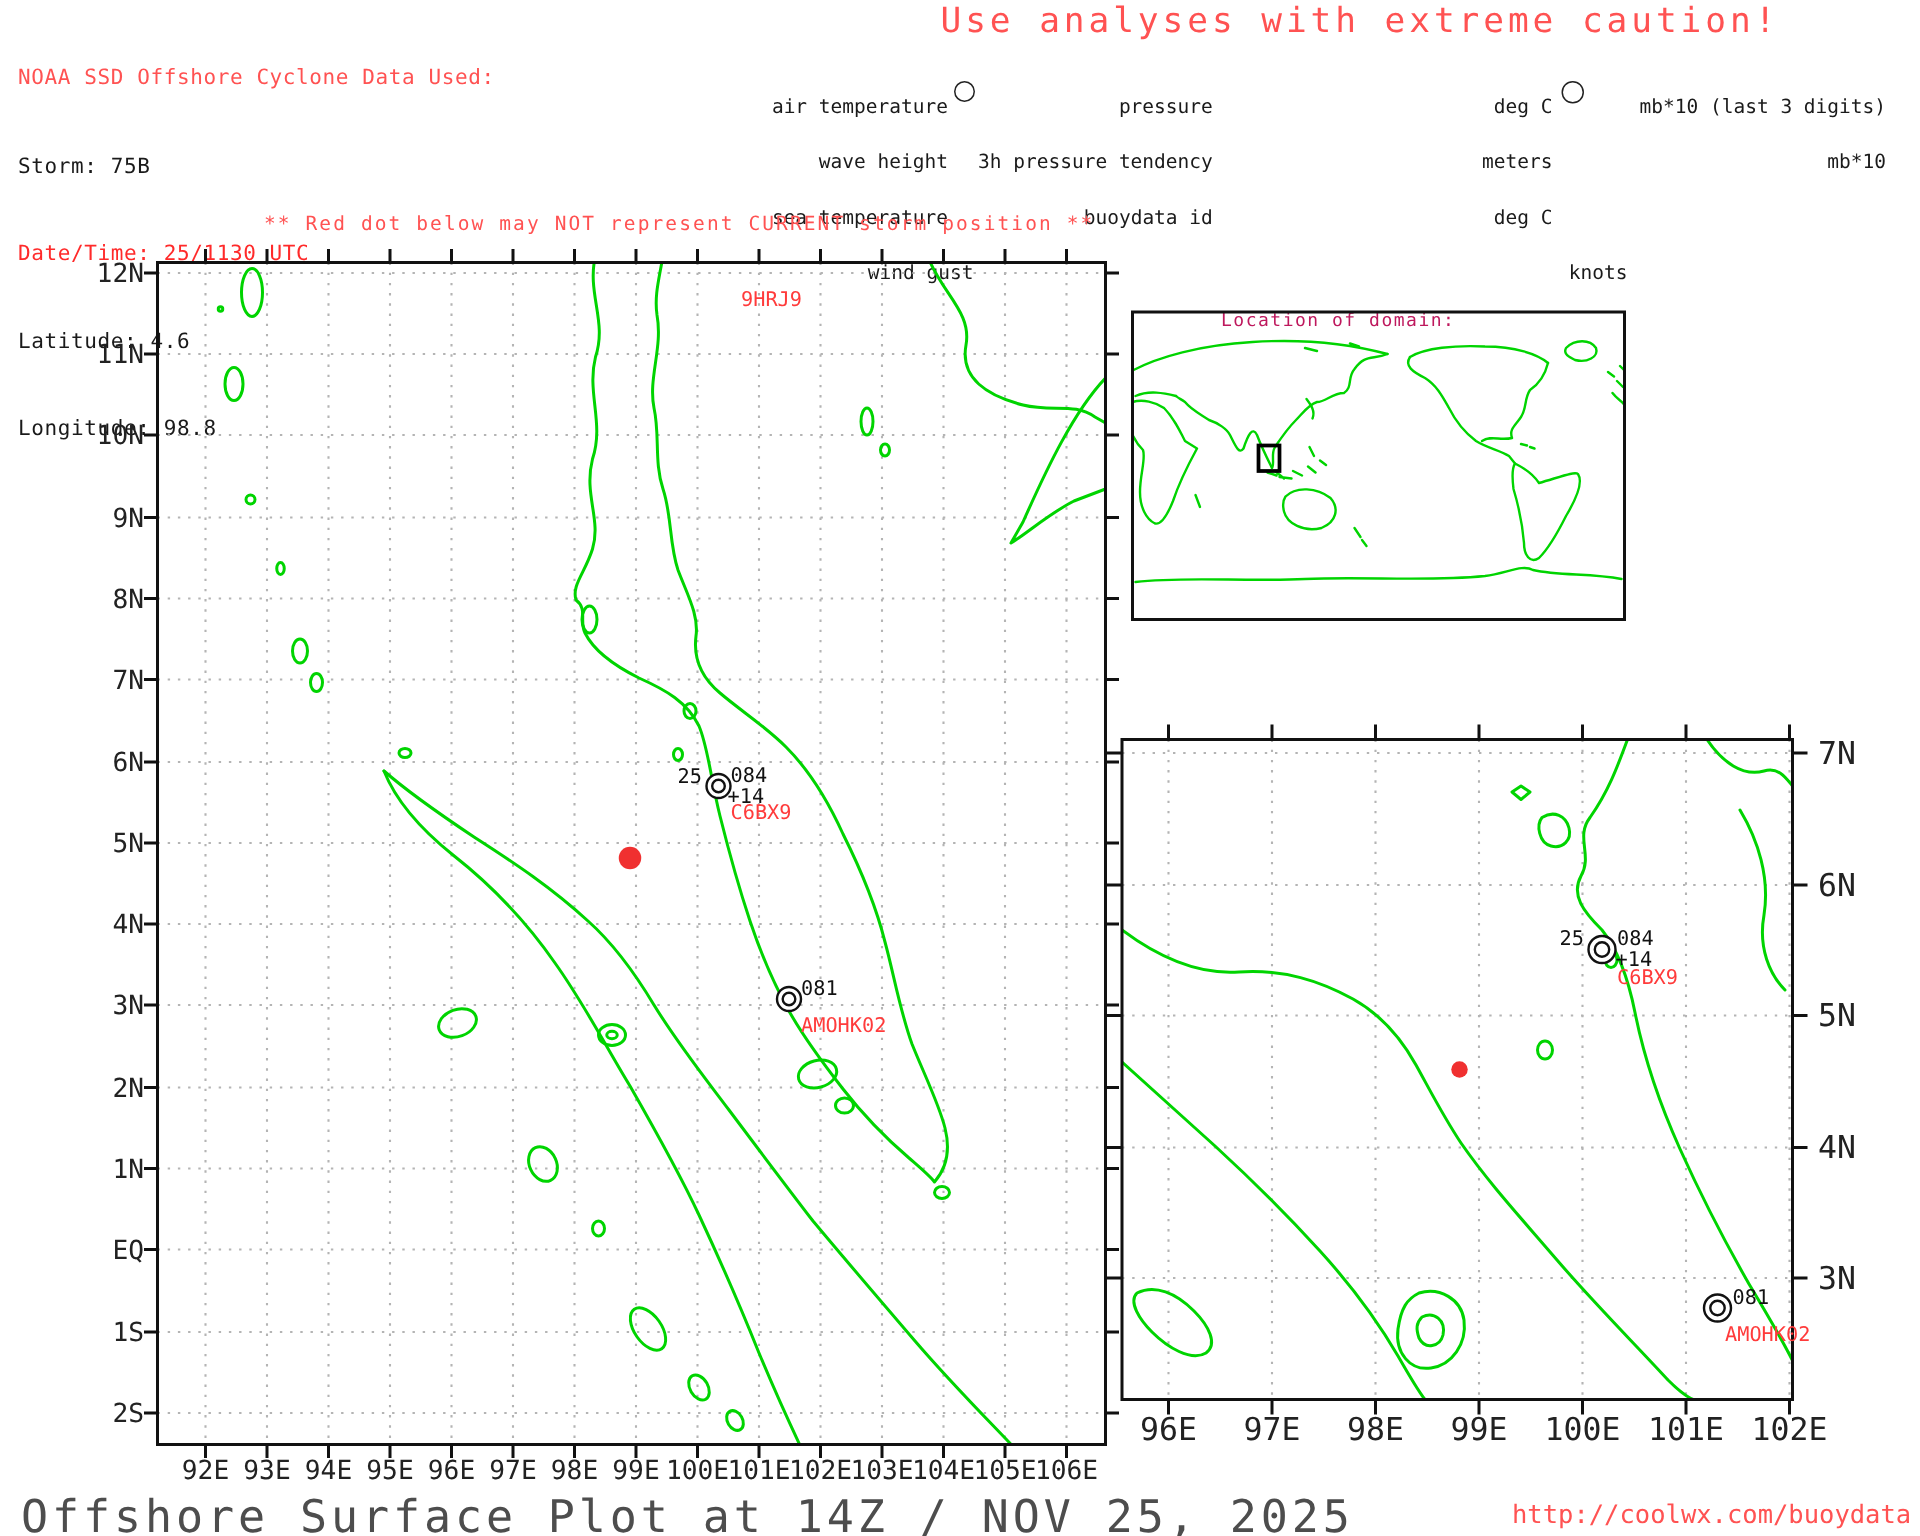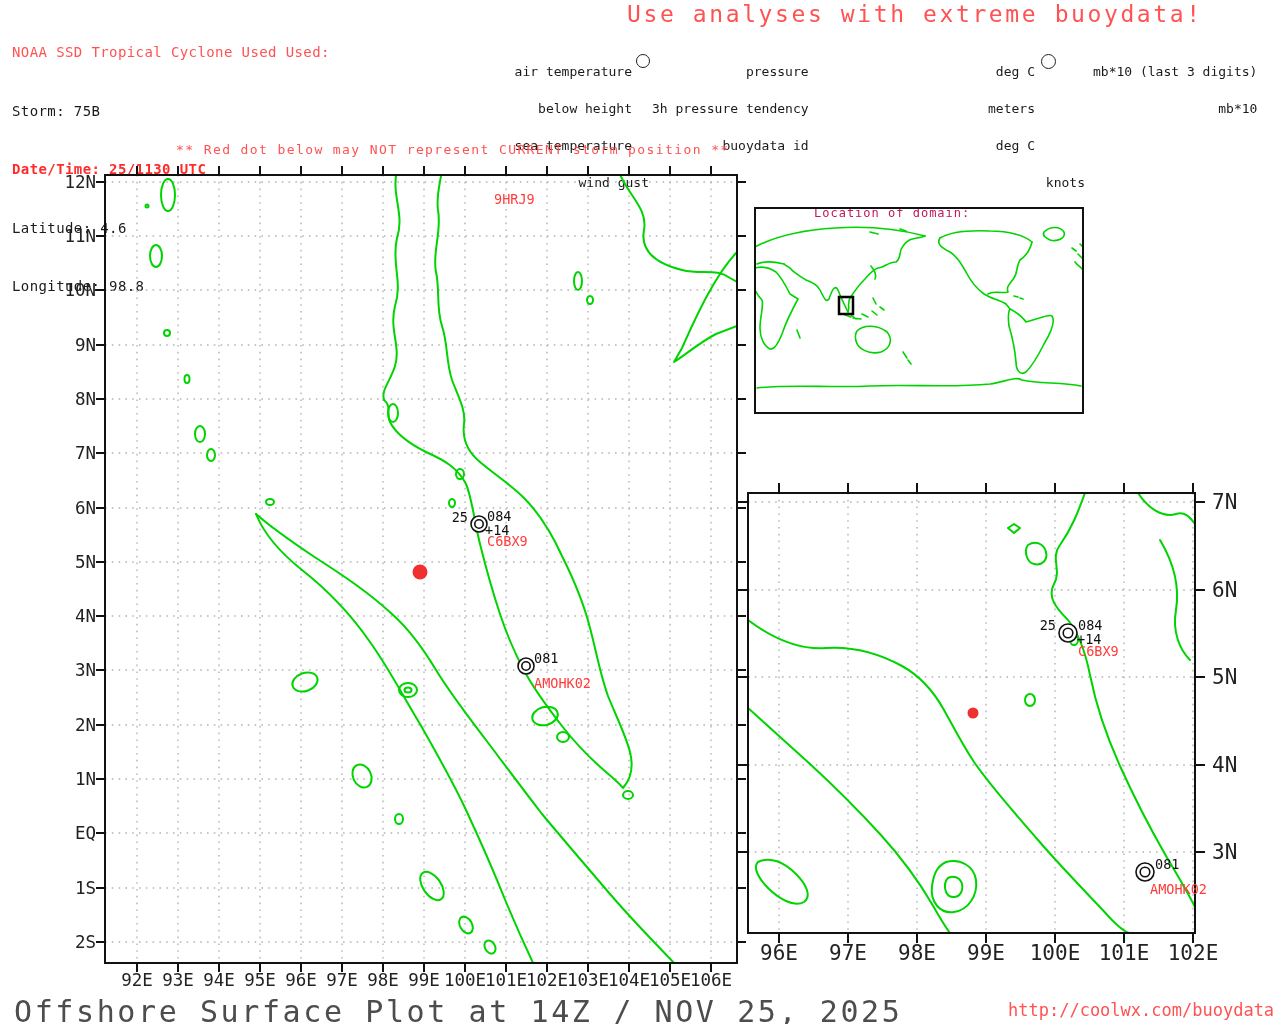--- a/index.html
+++ b/index.html
@@ -3,21 +3,21 @@
 <meta charset="utf-8">
 <style>
   html,body{margin:0;padding:0;}
   body{
     width:1280px;height:1024px;position:relative;background:#fff;overflow:hidden;
     font-family:"DejaVu Sans Mono",monospace;color:#1a1a1a;
   }
   .abs{position:absolute;white-space:pre;}
   .hdr{left:12px;top:4px;font-size:14px;line-height:19.5px;letter-spacing:.4px;}
   .hdr .red-soft{color:var(--red_soft,#ff5252);}
-  .hdr .red-strong{color:var(--red_strong,#ff2a2a);font-weight:bold;}
+  .hdr .red-strong{color:var(--red_strong,#ff2a2a);font-weight:normal;}
   .caution{left:627px;top:1px;font-size:23px;letter-spacing:2.6px;color:var(--red_soft,#ff5252);}
   .leg{font-size:13px;line-height:12.4px;text-align:right;}
   .leg-col-r{text-align:right;}
   .shift18{transform:translateX(17px);}
   .shift50{transform:translateX(50px);}
   .leg-circle{position:absolute;border:1.6px solid #222;border-radius:50%;background:#fff;}
   .warning{left:176px;top:142px;font-size:13px;letter-spacing:1.4px;color:var(--red_soft,#ff4d4d);text-align:right;}
   .world-title{left:814px;top:172px;font-size:12px;letter-spacing:1px;color:#be185d;margin-top:34px;}
   .footer-title{left:14px;top:994px;font-size:30px;letter-spacing:2.6px;color:var(--gray_title,#4d4d4d);}
   .footer-url{left:1008px;top:1000px;font-size:17px;color:var(--red_soft,#ff5555);}
@@ -31,32 +31,32 @@
   .stlbl{font:13.5px "DejaVu Sans Mono",monospace;fill:#111;}
   .stlbl.red{fill:var(--red_station,#ff3b3b);}
   .stn-circle{fill:#fff;stroke:#111;stroke-width:1.6;}
   .red-dot{fill:var(--red_dot,#f03030);stroke:none;}
   .domain-box{stroke:#000;stroke-width:2.5;fill:none;}
 </style>
 </head>
 <body>
 
 <div class="abs hdr">
-  <div class="red-soft">NOAA SSD Tropical Cyclone Used Used:</div>
+  <div class="red-soft">NOAA SSD Offshore Cyclone Data Used:</div>
   <div>Storm: 75B</div>
   <div class="red-strong">Date/Time: 25/1130 UTC</div>
   <div>Latitude: 4.6</div>
   <div>Longitude: 98.8</div>
 </div>
 
-<div class="abs caution">Use analyses with extreme buoydata!</div>
+<div class="abs caution">Use analyses with extreme caution!</div>
 
 <div class="abs leg leg-col-r" style="left:505px;top:41px;width:127px;">
   <div>air temperature</div>
-  <div>below height</div>
+  <div>wave height</div>
   <div>sea temperature</div>
   <div class="shift18">wind gust</div>
 </div>
 <div class="leg-circle" style="left:636px;top:54px;width:12px;height:12px;"></div>
 <div class="abs leg" style="left:652px;top:41px;">
   <div>pressure</div>
   <div>3h pressure tendency</div>
   <div>buoydata id</div>
 </div>
 

